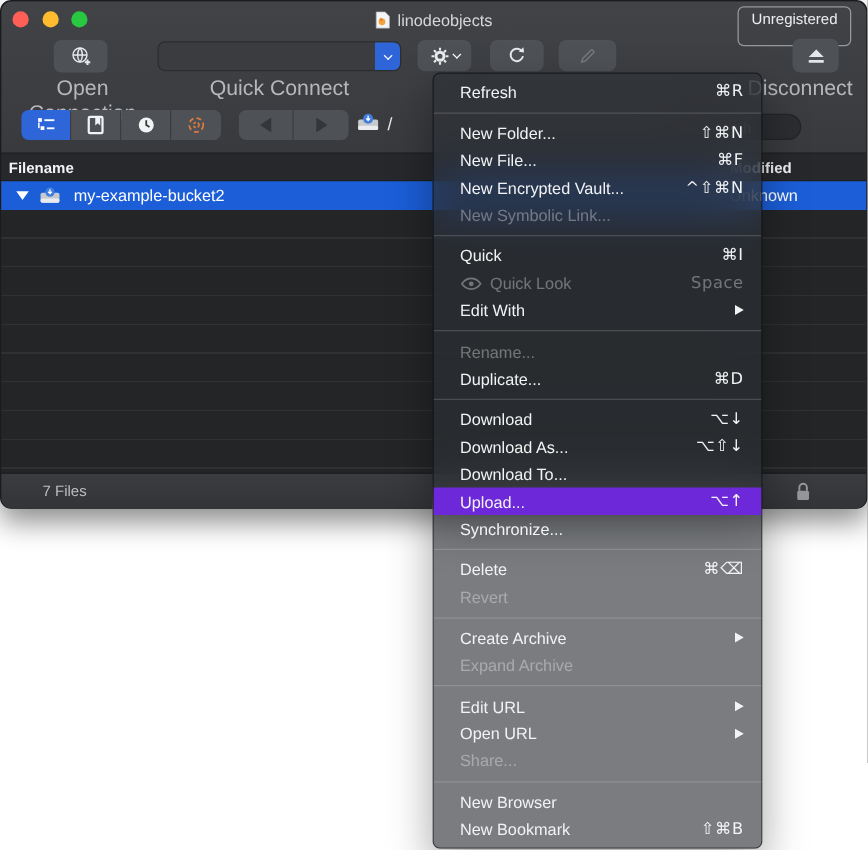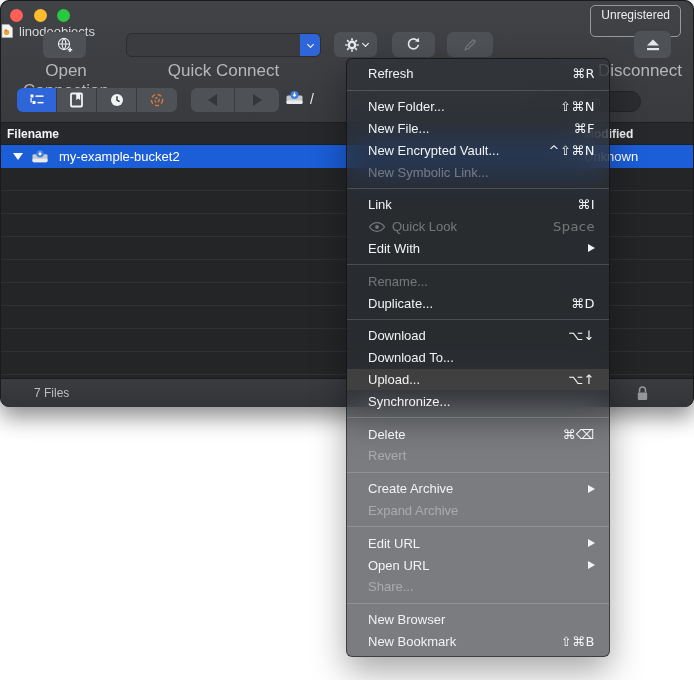--- a/index.html
+++ b/index.html
@@ -14,22 +14,22 @@
 
   .chrome { position:absolute; left:0; top:0; right:0; height:122px;
             background:linear-gradient(#414347,#383a3e);
             border-radius:9px 9px 0 0; border-bottom:1px solid #1e2022; }
 
   
   .tl { position:absolute; top:8px; width:13px; height:13px; border-radius:50%; }
   .tl.red{ left:9px;  background:#ff5f57; }
   .tl.yel{ left:33px; background:#febc2e; }
   .tl.grn{ left:56px; background:#28c840; }
-  .titlewrap { position:absolute; top:20px; left:0; right:0; height:20px;
-               display:flex; align-items:center; gap:6px; }
+  .titlewrap { position:absolute; top:5px; left:0; right:0; height:20px;
+               display:flex; align-items:center; justify-content:center; gap:6px; }
   .title { color:#d6d8da; font-size:13px; }
   .badge { position:absolute; right:12px; top:4px; padding:2px 10px 14px;
            border:1px solid #97989b; border-radius:5px; color:#ededee;
            font-size:12px; background:transparent; }
 
   
   .btn { position:absolute; background:#4e5156; border-radius:6px;
          display:flex; align-items:center; justify-content:center;
          color:#e9ebed; gap:3px; }
   .btn.dis { color:#787b7f; }
@@ -88,21 +88,21 @@
 
   
   .menu { position:absolute; left:346px; top:58px; width:264px; z-index:50;
           background:rgba(45,47,52,.63);
           -webkit-backdrop-filter:blur(18px); backdrop-filter:blur(18px);
           border:1px solid rgba(0,0,0,.5); border-radius:6px;
           box-shadow:0 14px 34px rgba(0,0,0,.35); padding:4px 0; }
   .mi { display:flex; align-items:center; justify-content:space-between;
         height:21.8px; padding:0 14px 0 21px; font-size:13px; color:#f2f3f5; }
   .mi .lab { display:flex; align-items:center; gap:6px; }
-  .mi.hl { background:#404040; }
+  .mi.hl { background:#6d28d9; }
   .mi.dis { color:rgba(255,255,255,.35); }
   .sc { font-family:"DejaVu Sans",sans-serif; letter-spacing:.5px; font-size:13px; }
   .sub { width:0; height:0; border-top:4.5px solid transparent; border-bottom:4.5px solid transparent;
          border-left:7px solid currentColor; }
   .msep { height:1px; background:rgba(255,255,255,.16); margin:5px 0; }
 
   svg { display:block; }
 </style>
 </head>
 <body>
@@ -298,21 +298,21 @@
   <div class="mi">
       <span class="lab">New Encrypted Vault...</span>
       <span class="sc">^⇧⌘N</span>
     </div>
   <div class="mi dis">
       <span class="lab">New Symbolic Link...</span>
       <span class="sc"></span>
     </div>
   <div class="msep"></div>
   <div class="mi">
-      <span class="lab">Link</span>
+      <span class="lab">Quick</span>
       <span class="sc">⌘I</span>
     </div>
   <div class="mi dis">
     <span class="lab">
       <span>
         <svg width="18" height="14" viewBox="0 0 18 14" fill="none" stroke="rgba(255,255,255,.35)" stroke-width="1.3">
           <path d="M1.5 7s3-4.3 7.5-4.3S16.5 7 16.5 7s-3 4.3-7.5 4.3S1.5 7 1.5 7z"></path>
           <circle cx="9" cy="7" r="1.9" fill="rgba(255,255,255,.35)" stroke="none"></circle>
         </svg>
       </span>
@@ -332,20 +332,24 @@
   <div class="mi">
       <span class="lab">Duplicate...</span>
       <span class="sc">⌘D</span>
     </div>
   <div class="msep"></div>
   <div class="mi">
       <span class="lab">Download</span>
       <span class="sc">⌥↓</span>
     </div>
   <div class="mi">
+      <span class="lab">Download As...</span>
+      <span class="sc">⌥⇧↓</span>
+    </div>
+  <div class="mi">
       <span class="lab">Download To...</span>
       <span class="sc"></span>
     </div>
   <div class="mi hl">
       <span class="lab">Upload...</span>
       <span class="sc">⌥↑</span>
     </div>
   <div class="mi">
       <span class="lab">Synchronize...</span>
       <span class="sc"></span>

